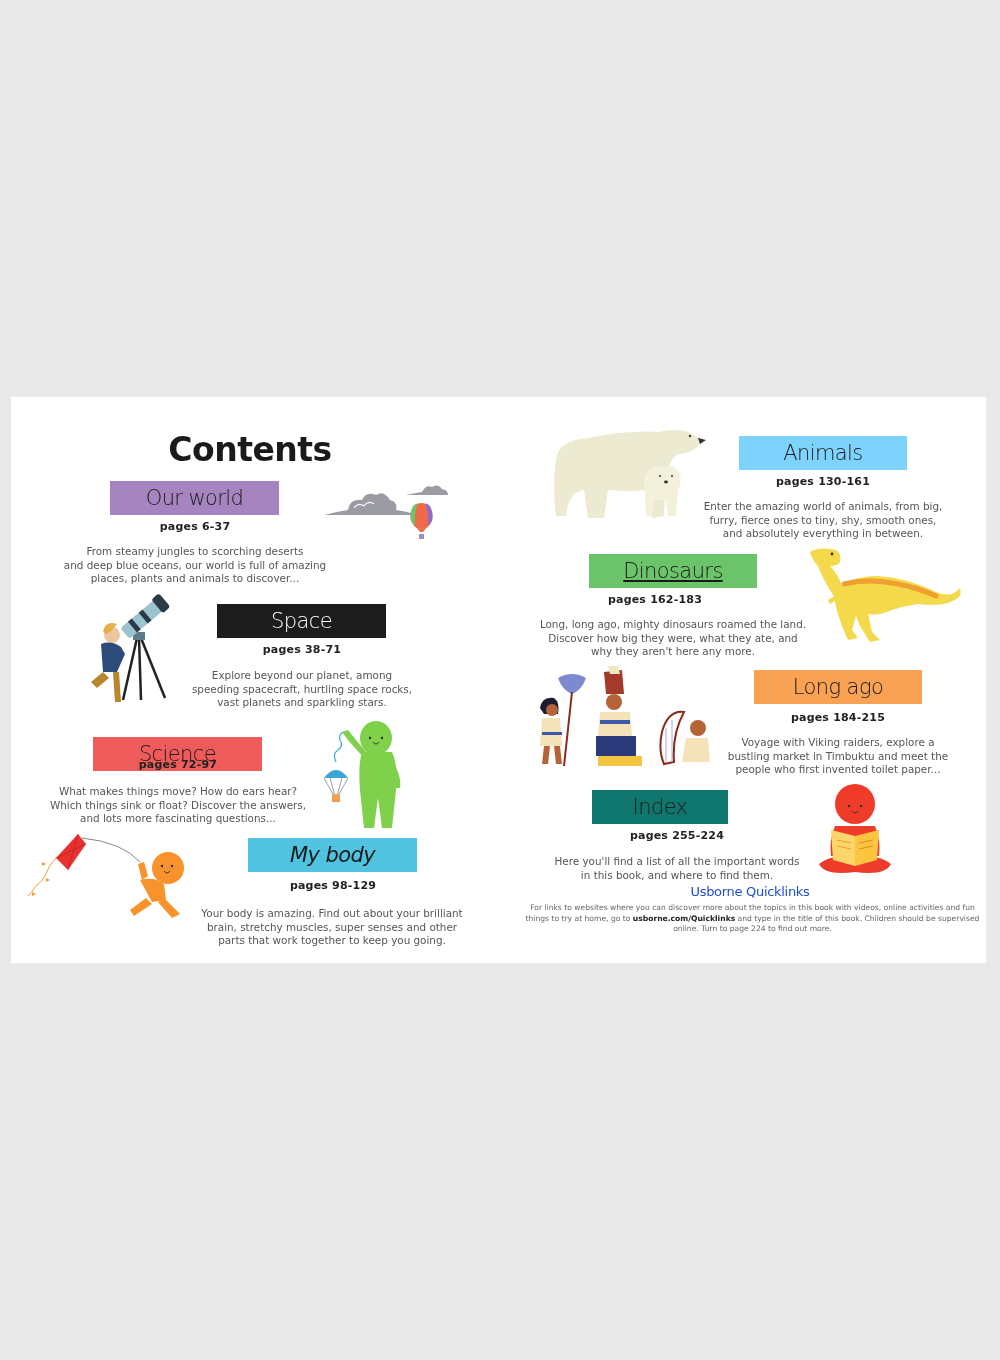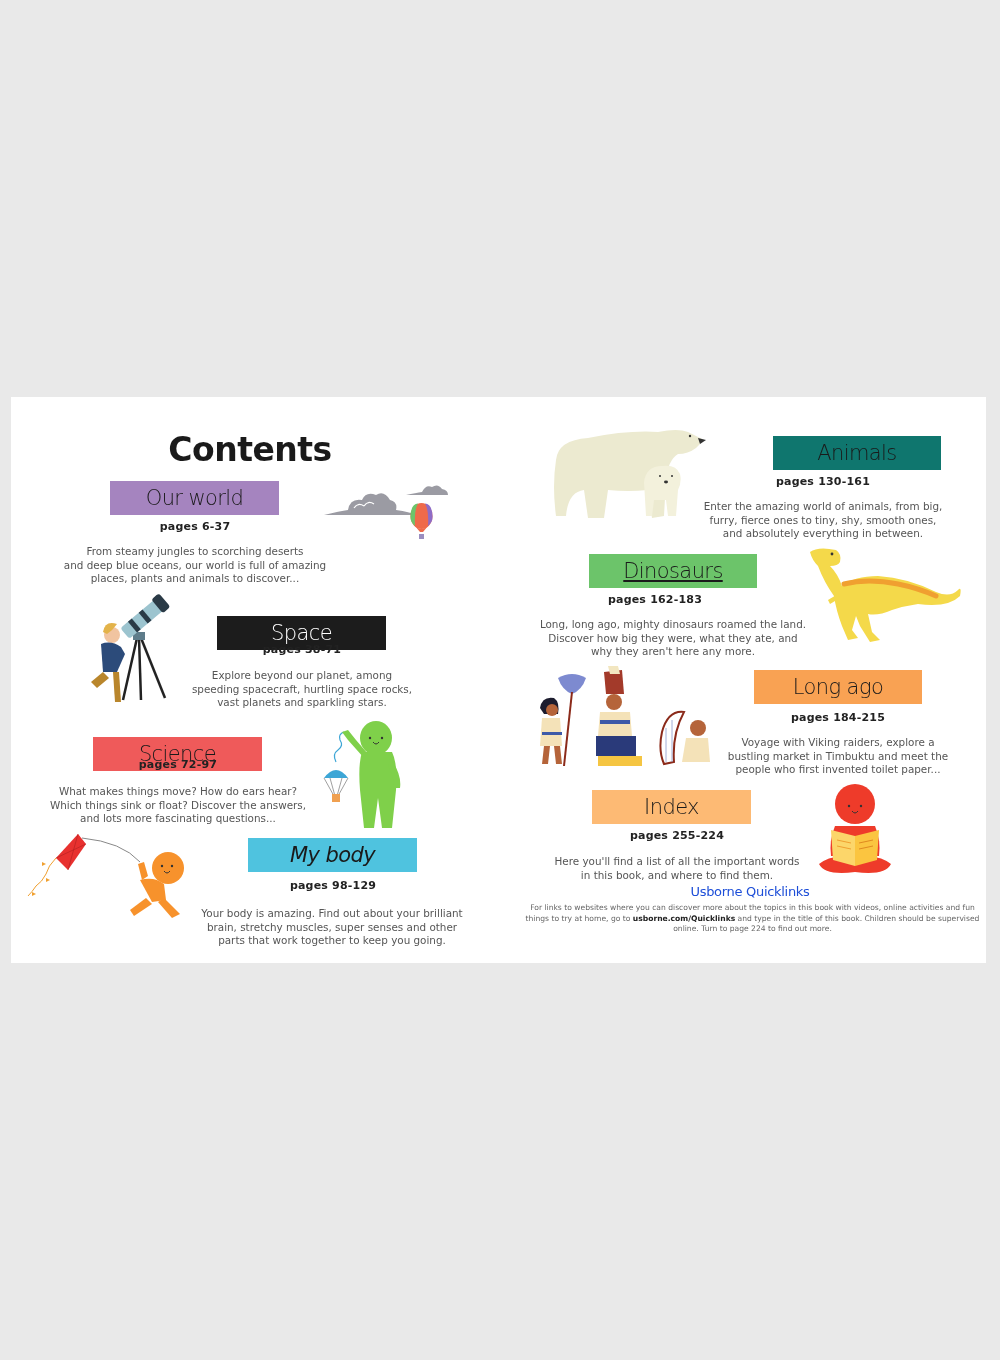--- a/index.html
+++ b/index.html
@@ -61,21 +61,21 @@
   <g>
     <path d="M95,33 Q100,22 108,33 L102,50 Z" fill="#f5c542"></path>
     <ellipse cx="101.5" cy="38" rx="11" ry="13" fill="#ef6a4a"></ellipse>
     <path d="M90.5,38 Q91,26 98,25.5 Q94,32 95,48 Q90,44 90.5,38 Z" fill="#6cc46a"></path>
     <path d="M112.5,38 Q112,26 105,25.5 Q109,32 108,48 Q113,44 112.5,38 Z" fill="#8e6cc6"></path>
     <path d="M95,48 Q101,54 108,48 L103,54 L100,54 Z" fill="#ef6a4a"></path>
     <rect x="99" y="56" width="5" height="5" fill="#9b8ec0"></rect>
   </g>
 </svg>
 
-<div class="bar dark" style="left:217px;top:604px;width:169px;background:#1c1c1c;margin-top:12px;">
+<div class="bar dark" style="left:217px;top:604px;width:169px;background:#1c1c1c;">
   <span>Space</span>
 </div>
 <div class="pages" style="left:207px;top:643px;width:190px;">pages 38-71</div>
 <div class="desc" style="left:152px;top:657px;width:300px;">Explore beyond our planet, among
 speeding spacecraft, hurtling space rocks,
 vast planets and sparkling stars.</div>
 
 <svg style="left:85px;top:592px;width:100px;height:112px;" viewBox="0 0 100 112">
   <line x1="52" y1="46" x2="38" y2="108" stroke="#222" stroke-width="2.5"></line>
   <line x1="54" y1="46" x2="56" y2="108" stroke="#222" stroke-width="2.5"></line>
@@ -134,21 +134,21 @@
   <circle cx="146" cy="40" r="16" fill="#f7922c"></circle>
   <path d="M118,52 Q132,48 142,56 L144,72 L130,74 Z" fill="#f7922c"></path>
   <path d="M124,70 L108,82 L112,88 L130,76 Z" fill="#f7922c"></path>
   <path d="M136,74 L150,90 L158,86 L142,70 Z" fill="#f7922c"></path>
   <path d="M120,52 L116,36 L122,34 L126,48 Z" fill="#f7922c"></path>
   <circle cx="140" cy="38" r="1.2" fill="#333"></circle>
     <circle cx="150" cy="38" r="1.2" fill="#333"></circle>
   <path d="M142,43 Q145,47 148,43" stroke="#333" stroke-width="1" fill="none"></path>
 </svg>
 
-<div class="bar" style="left:739px;top:436px;width:168px;background:#0f766e;margin-left:34px;">
+<div class="bar" style="left:739px;top:436px;width:168px;background:#7dd3fc;">
   <span>Animals</span>
 </div>
 <div class="pages" style="left:728px;top:475px;width:190px;">pages 130-161</div>
 <div class="desc" style="left:673px;top:488px;width:300px;">Enter the amazing world of animals, from big,
 furry, fierce ones to tiny, shy, smooth ones,
 and absolutely everything in between.</div>
 
 <svg style="left:548px;top:420px;width:160px;height:105px;" viewBox="0 0 160 105">
   <path d="M8,40 Q10,20 40,18 Q80,10 110,12 Q130,8 140,12 L156,20 L148,28 Q140,34 130,34 Q120,40 118,60 L116,96 L104,98 L100,70 Q80,72 60,70 L56,98 L40,98 L36,70 Q20,72 18,96 L8,96 Q4,66 8,40 Z" fill="#ecead0"></path>
   <path d="M150,18 L158,20 L152,24 Z" fill="#333"></path>
@@ -197,21 +197,21 @@
   <rect x="66" y="54" width="30" height="4" fill="#3d5aa8"></rect>
   <rect x="62" y="70" width="40" height="20" fill="#2a3a7a"></rect>
   <rect x="64" y="90" width="44" height="10" fill="#f5c542"></rect>
   <path d="M128,66 Q134,44 150,46 Q138,68 140,96 L130,98 Q124,84 128,66 Z" fill="none" stroke="#8b2a1a" stroke-width="2"></path>
   <line x1="132" y1="62" x2="132" y2="96" stroke="#8a9acc" stroke-width="0.8"></line>
   <line x1="138" y1="54" x2="138" y2="96" stroke="#8a9acc" stroke-width="0.8"></line>
   <circle cx="164" cy="62" r="8" fill="#b5643a"></circle>
   <path d="M152,72 L174,72 L176,96 L148,96 Z" fill="#f4e2b8"></path>
 </svg>
 
-<div class="bar" style="left:592px;top:790px;width:159px;background:#fdba74;">
+<div class="bar" style="left:592px;top:790px;width:136px;background:#0f766e;">
   <span>Index</span>
 </div>
 <div class="pages" style="left:582px;top:829px;width:190px;">pages 255-224</div>
 <div class="desc" style="left:527px;top:843px;width:300px;">Here you'll find a list of all the important words
 in this book, and where to find them.</div>
 
 <svg style="left:815px;top:780px;width:80px;height:102px;" viewBox="0 0 80 102">
   <circle cx="40" cy="24" r="20" fill="#ee3b2a"></circle>
   <circle cx="34" cy="26" r="1.2" fill="#333"></circle>
     <circle cx="46" cy="26" r="1.2" fill="#333"></circle>

